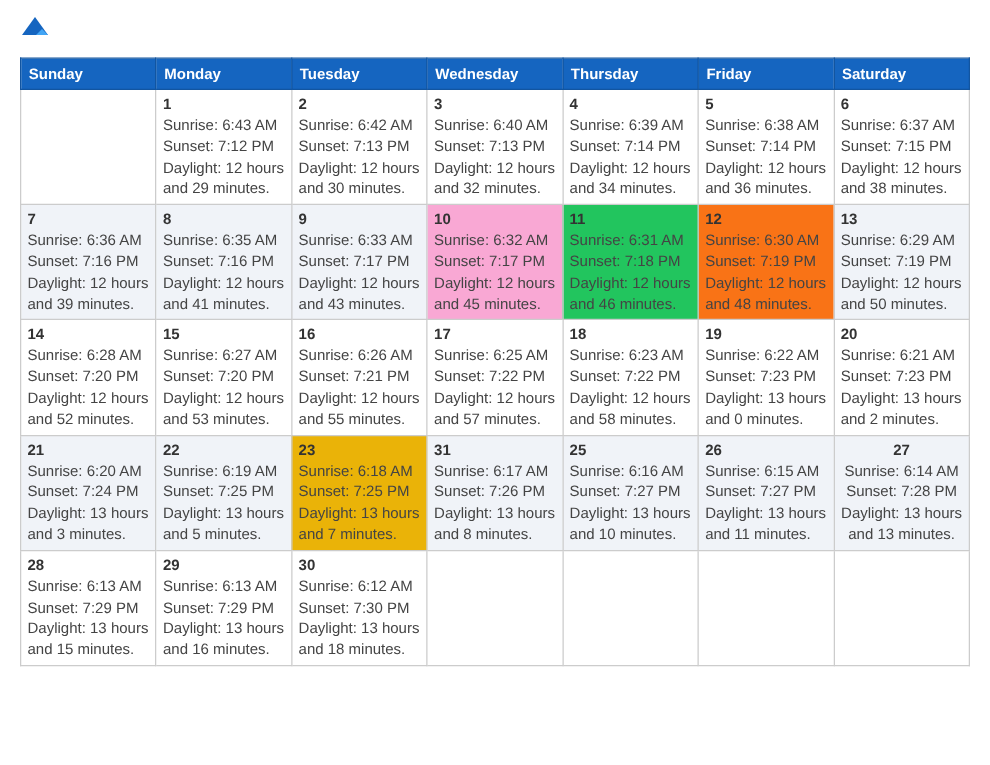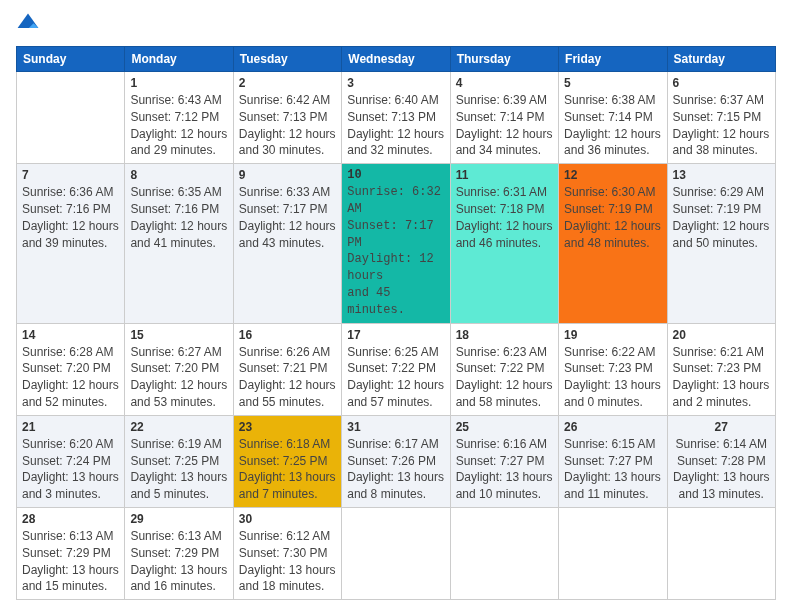--- a/index.html
+++ b/index.html
@@ -174,25 +174,25 @@
             <div class="day-info">Sunrise: 6:36 AM<br>Sunset: 7:16 PM<br>Daylight: 12 hours<br>and 39 minutes.</div>
           </td>
           <td style="background: rgb(240, 243, 248);">
             <span class="day-number">8</span>
             <div class="day-info">Sunrise: 6:35 AM<br>Sunset: 7:16 PM<br>Daylight: 12 hours<br>and 41 minutes.</div>
           </td>
           <td style="background: rgb(240, 243, 248);">
             <span class="day-number">9</span>
             <div class="day-info">Sunrise: 6:33 AM<br>Sunset: 7:17 PM<br>Daylight: 12 hours<br>and 43 minutes.</div>
           </td>
-          <td style="background: #14b8a6; font-family: Liberation Mono, monospace;">
+          <td style="background: #f9a8d4;">
             <span class="day-number">10</span>
             <div class="day-info">Sunrise: 6:32 AM<br>Sunset: 7:17 PM<br>Daylight: 12 hours<br>and 45 minutes.</div>
           </td>
-          <td style="background: #5eead4;">
+          <td style="background: #22c55e;">
             <span class="day-number">11</span>
             <div class="day-info">Sunrise: 6:31 AM<br>Sunset: 7:18 PM<br>Daylight: 12 hours<br>and 46 minutes.</div>
           </td>
           <td style="background: #f97316;">
             <span class="day-number">12</span>
             <div class="day-info">Sunrise: 6:30 AM<br>Sunset: 7:19 PM<br>Daylight: 12 hours<br>and 48 minutes.</div>
           </td>
           <td style="background: rgb(240, 243, 248);">
             <span class="day-number">13</span>
             <div class="day-info">Sunrise: 6:29 AM<br>Sunset: 7:19 PM<br>Daylight: 12 hours<br>and 50 minutes.</div>

